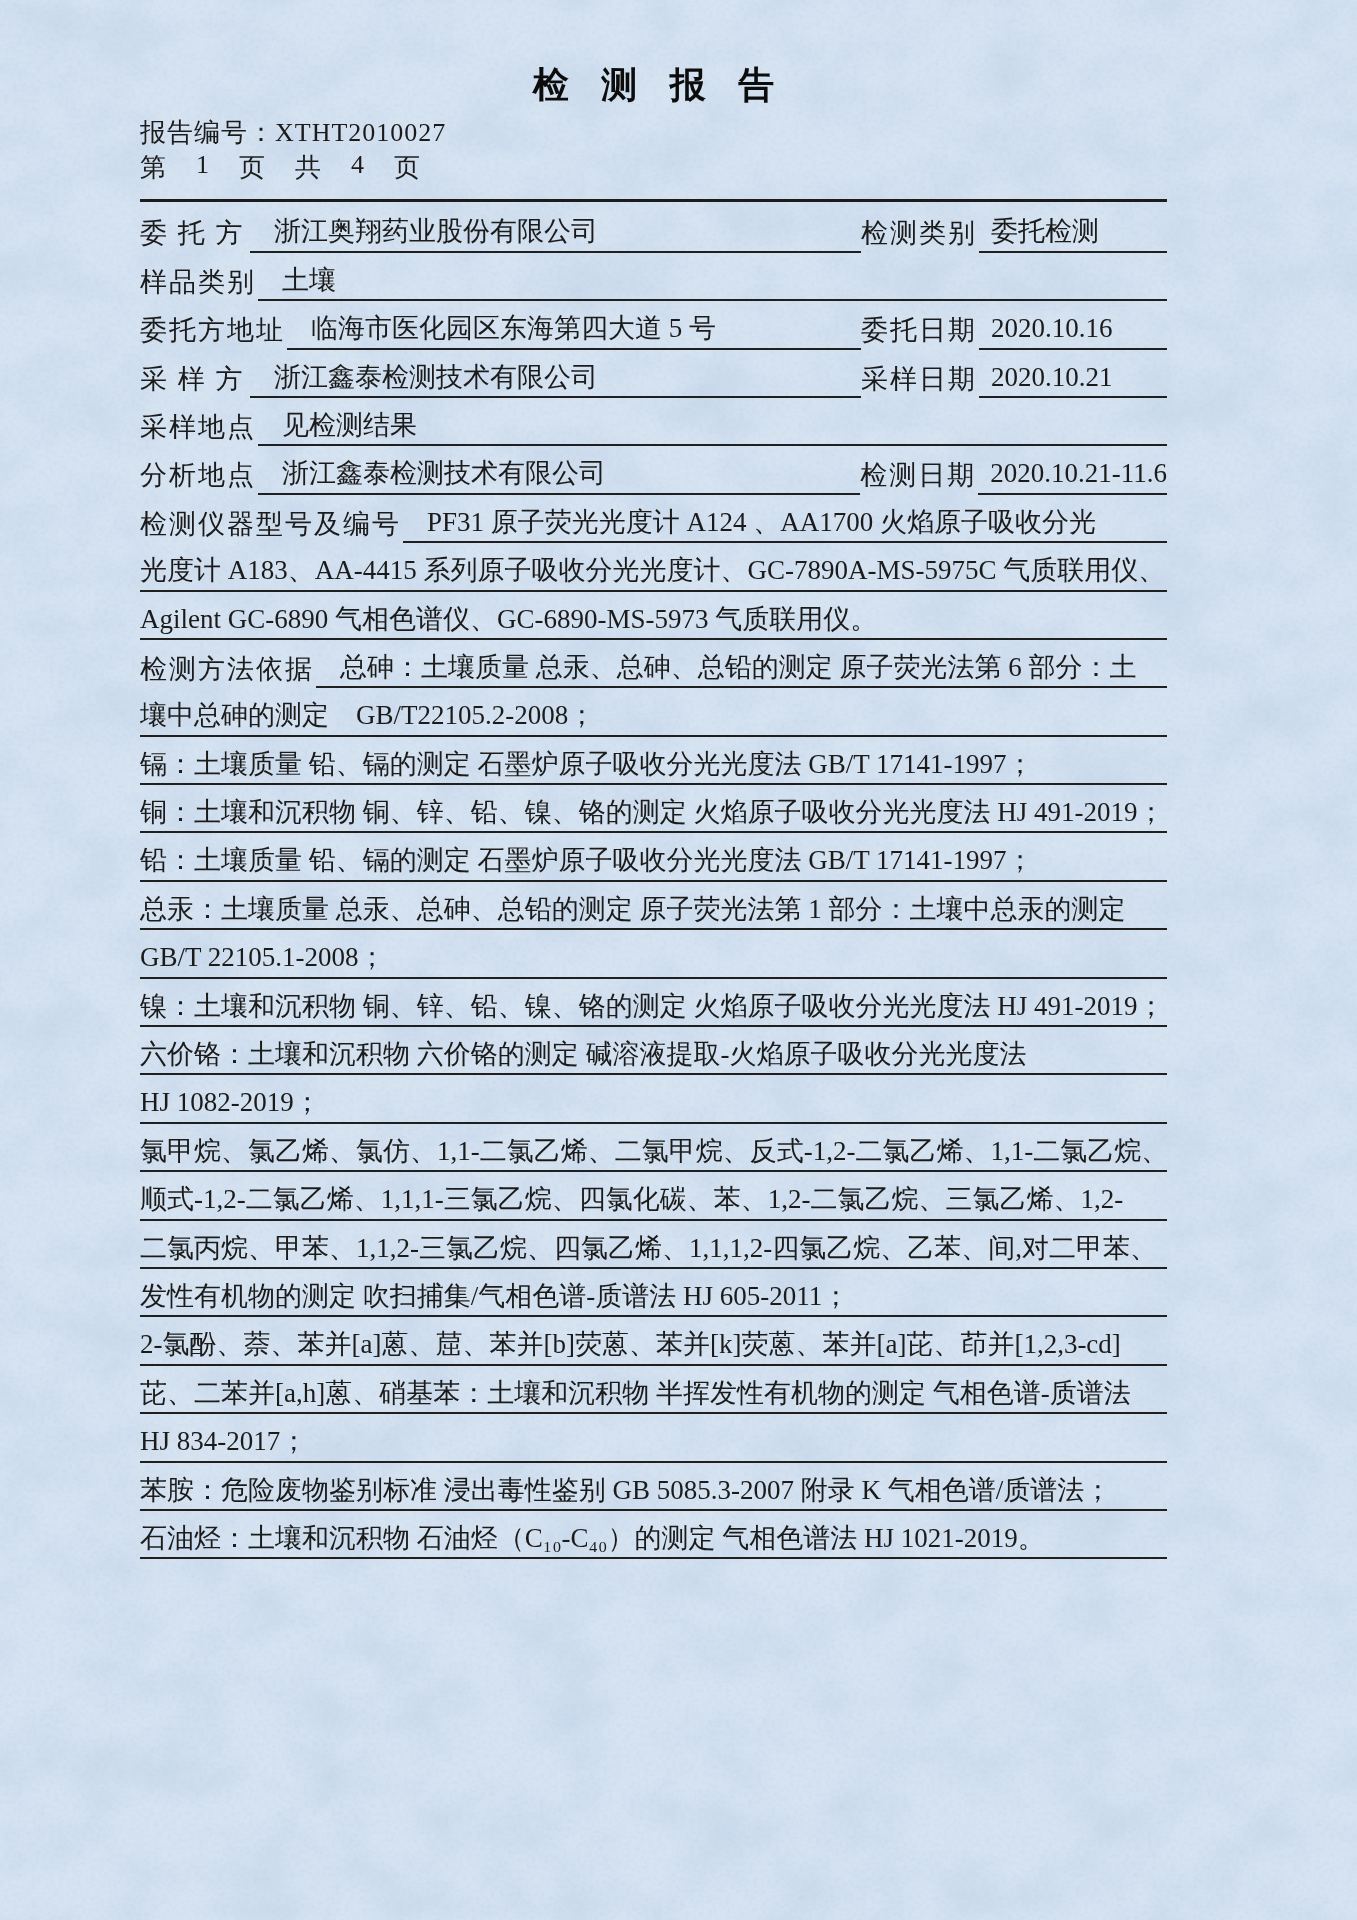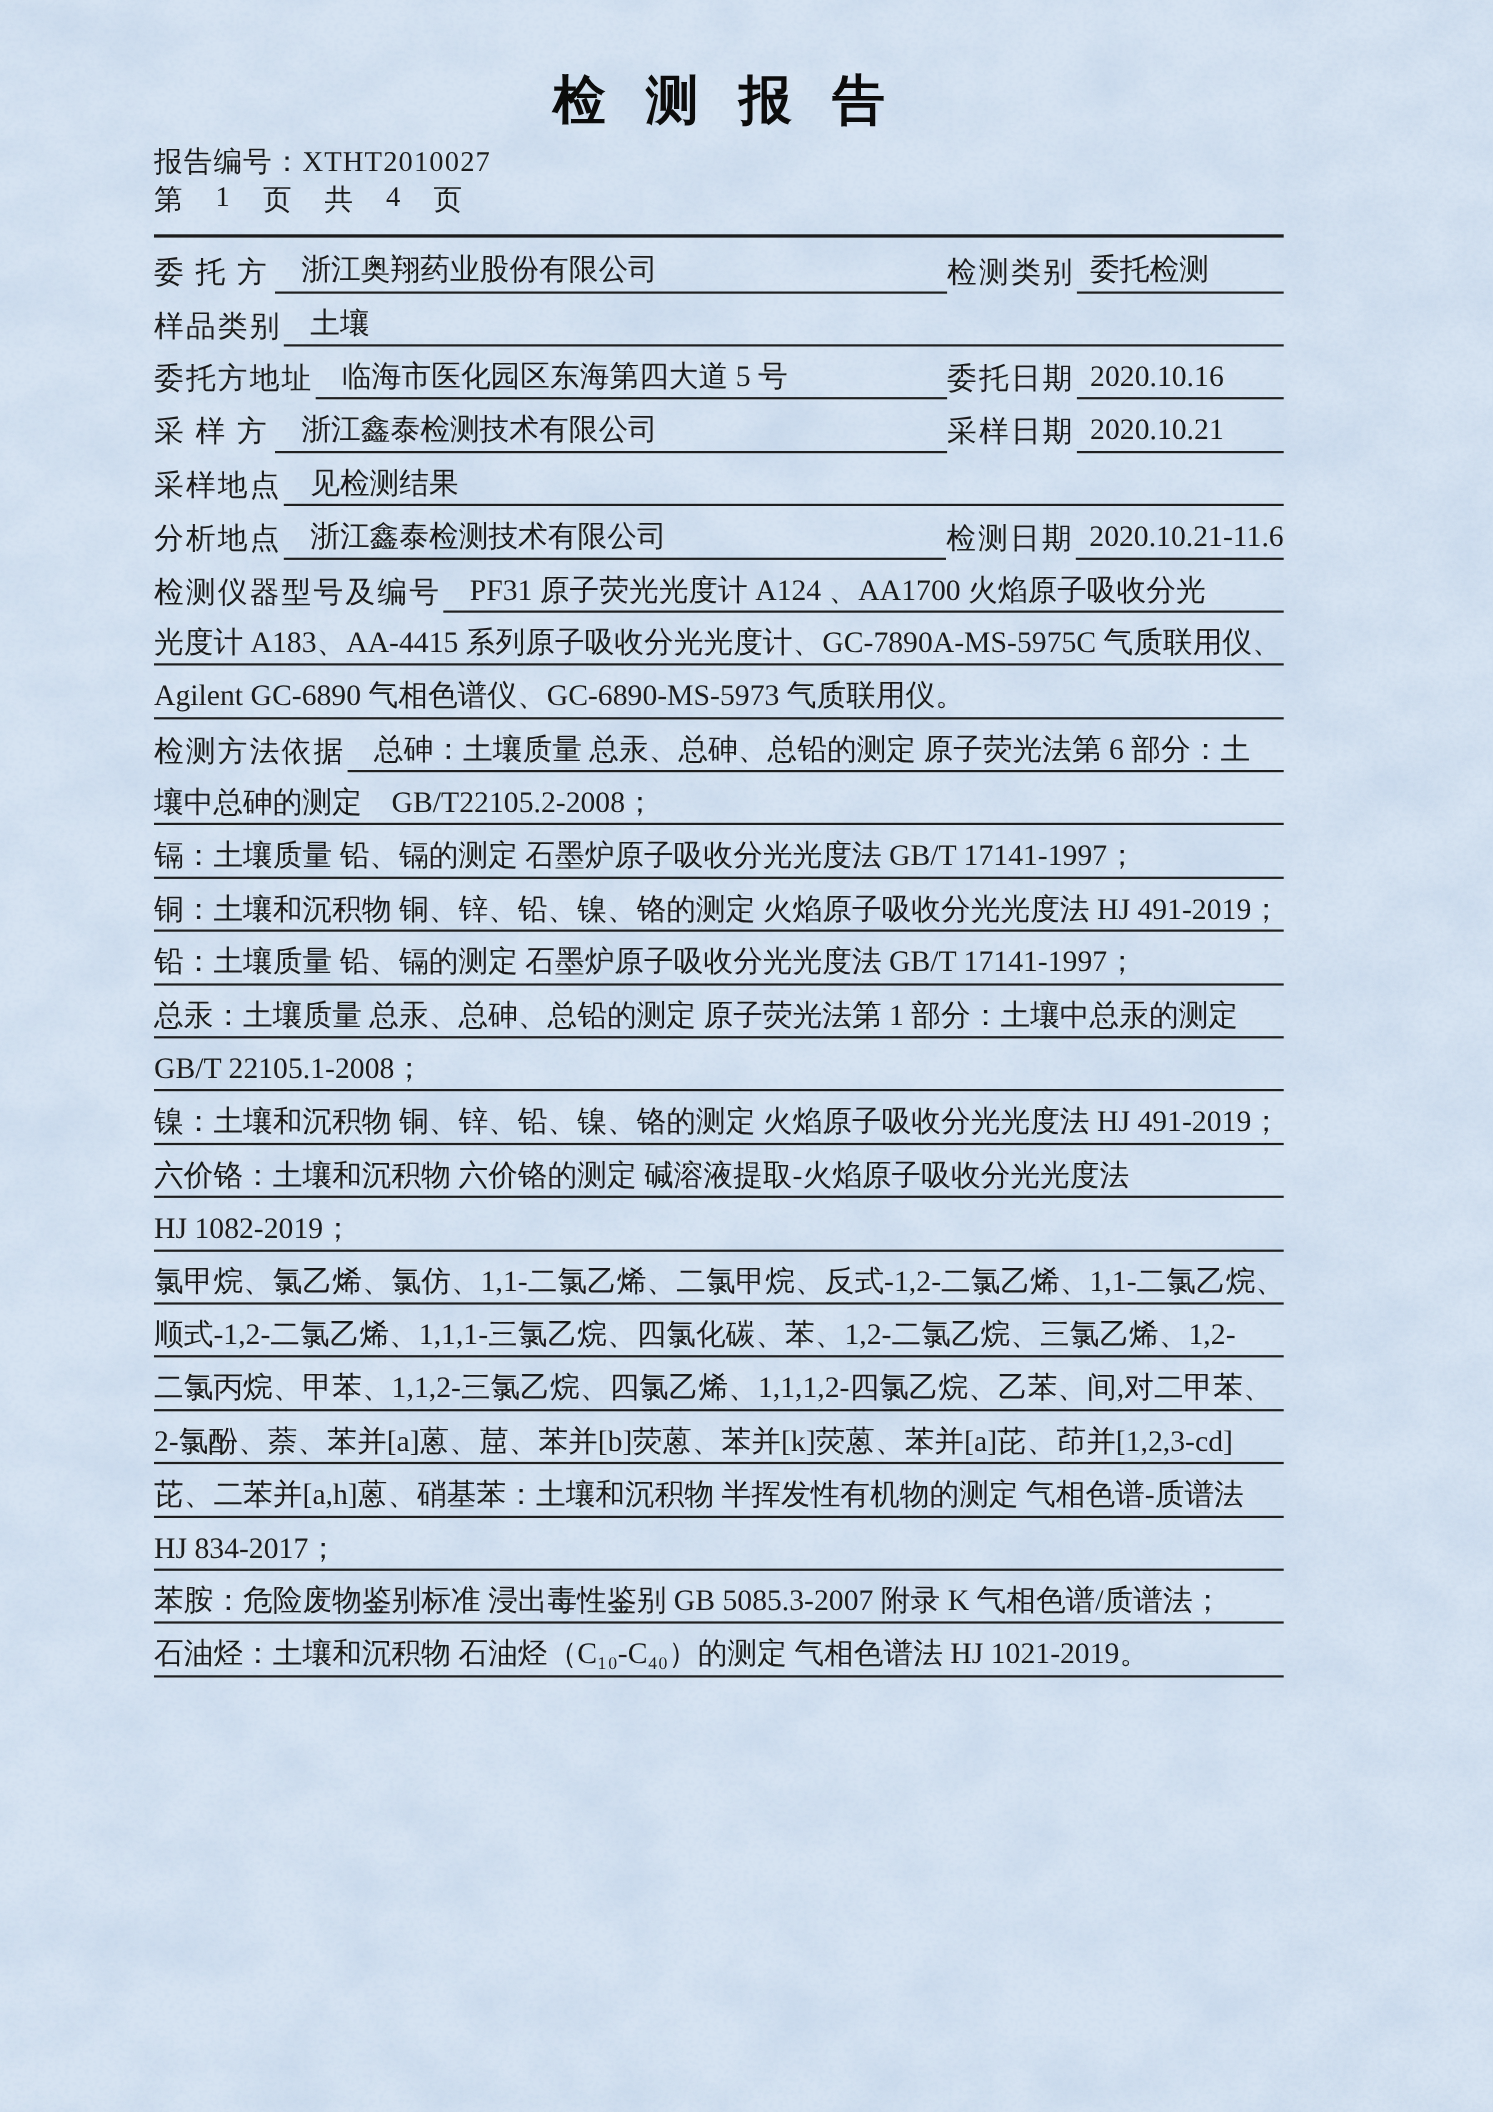--- a/index.html
+++ b/index.html
@@ -10,21 +10,21 @@
   }
   .texture{position:absolute;left:0;top:0;z-index:0;display:block}
   .page{
     position:relative;z-index:1;box-sizing:border-box;
     width:100%;height:100%;
     padding:64px 190px 0 140px;
   }
   .title{
     margin:0;text-align:center;color:#0c0c0c;
     font-family:"DejaVu Sans","Liberation Sans",sans-serif;
-    font-weight:bold;font-size:48px;line-height:1.15;
+    font-weight:bold;font-size:36px;line-height:1.15;
     letter-spacing:10px;text-indent:10px;
   }
   .header-row{
     display:flex;justify-content:space-between;align-items:baseline;
     font-size:26px;margin-top:10px;flex-direction:column;
   }
   .report-no{letter-spacing:1px}
   .pageinfo{display:flex;gap:30px}
   .pageinfo span{display:inline-block}
   .rule{border-bottom:3px solid #1c1c1c;margin-top:14px}
@@ -156,20 +156,23 @@
       <div class="line">
         <span class="seg u fill">氯甲烷、氯乙烯、氯仿、1,1-二氯乙烯、二氯甲烷、反式-1,2-二氯乙烯、1,1-二氯乙烷、</span>
       </div>
       <div class="line">
         <span class="seg u fill">顺式-1,2-二氯乙烯、1,1,1-三氯乙烷、四氯化碳、苯、1,2-二氯乙烷、三氯乙烯、1,2-</span>
       </div>
       <div class="line">
         <span class="seg u fill">二氯丙烷、甲苯、1,1,2-三氯乙烷、四氯乙烯、1,1,1,2-四氯乙烷、乙苯、间,对二甲苯、</span>
       </div>
       <div class="line">
+        <span class="seg u fill">发性有机物的测定 吹扫捕集/气相色谱-质谱法 HJ 605-2011；</span>
+      </div>
+      <div class="line">
         <span class="seg u fill">2-氯酚、萘、苯并[a]蒽、䓛、苯并[b]荧蒽、苯并[k]荧蒽、苯并[a]芘、茚并[1,2,3-cd]</span>
       </div>
       <div class="line">
         <span class="seg u fill">芘、二苯并[a,h]蒽、硝基苯：土壤和沉积物 半挥发性有机物的测定 气相色谱-质谱法</span>
       </div>
       <div class="line">
         <span class="seg u fill">HJ 834-2017；</span>
       </div>
       <div class="line">
         <span class="seg u fill">苯胺：危险废物鉴别标准 浸出毒性鉴别 GB 5085.3-2007 附录 K 气相色谱/质谱法；</span>

